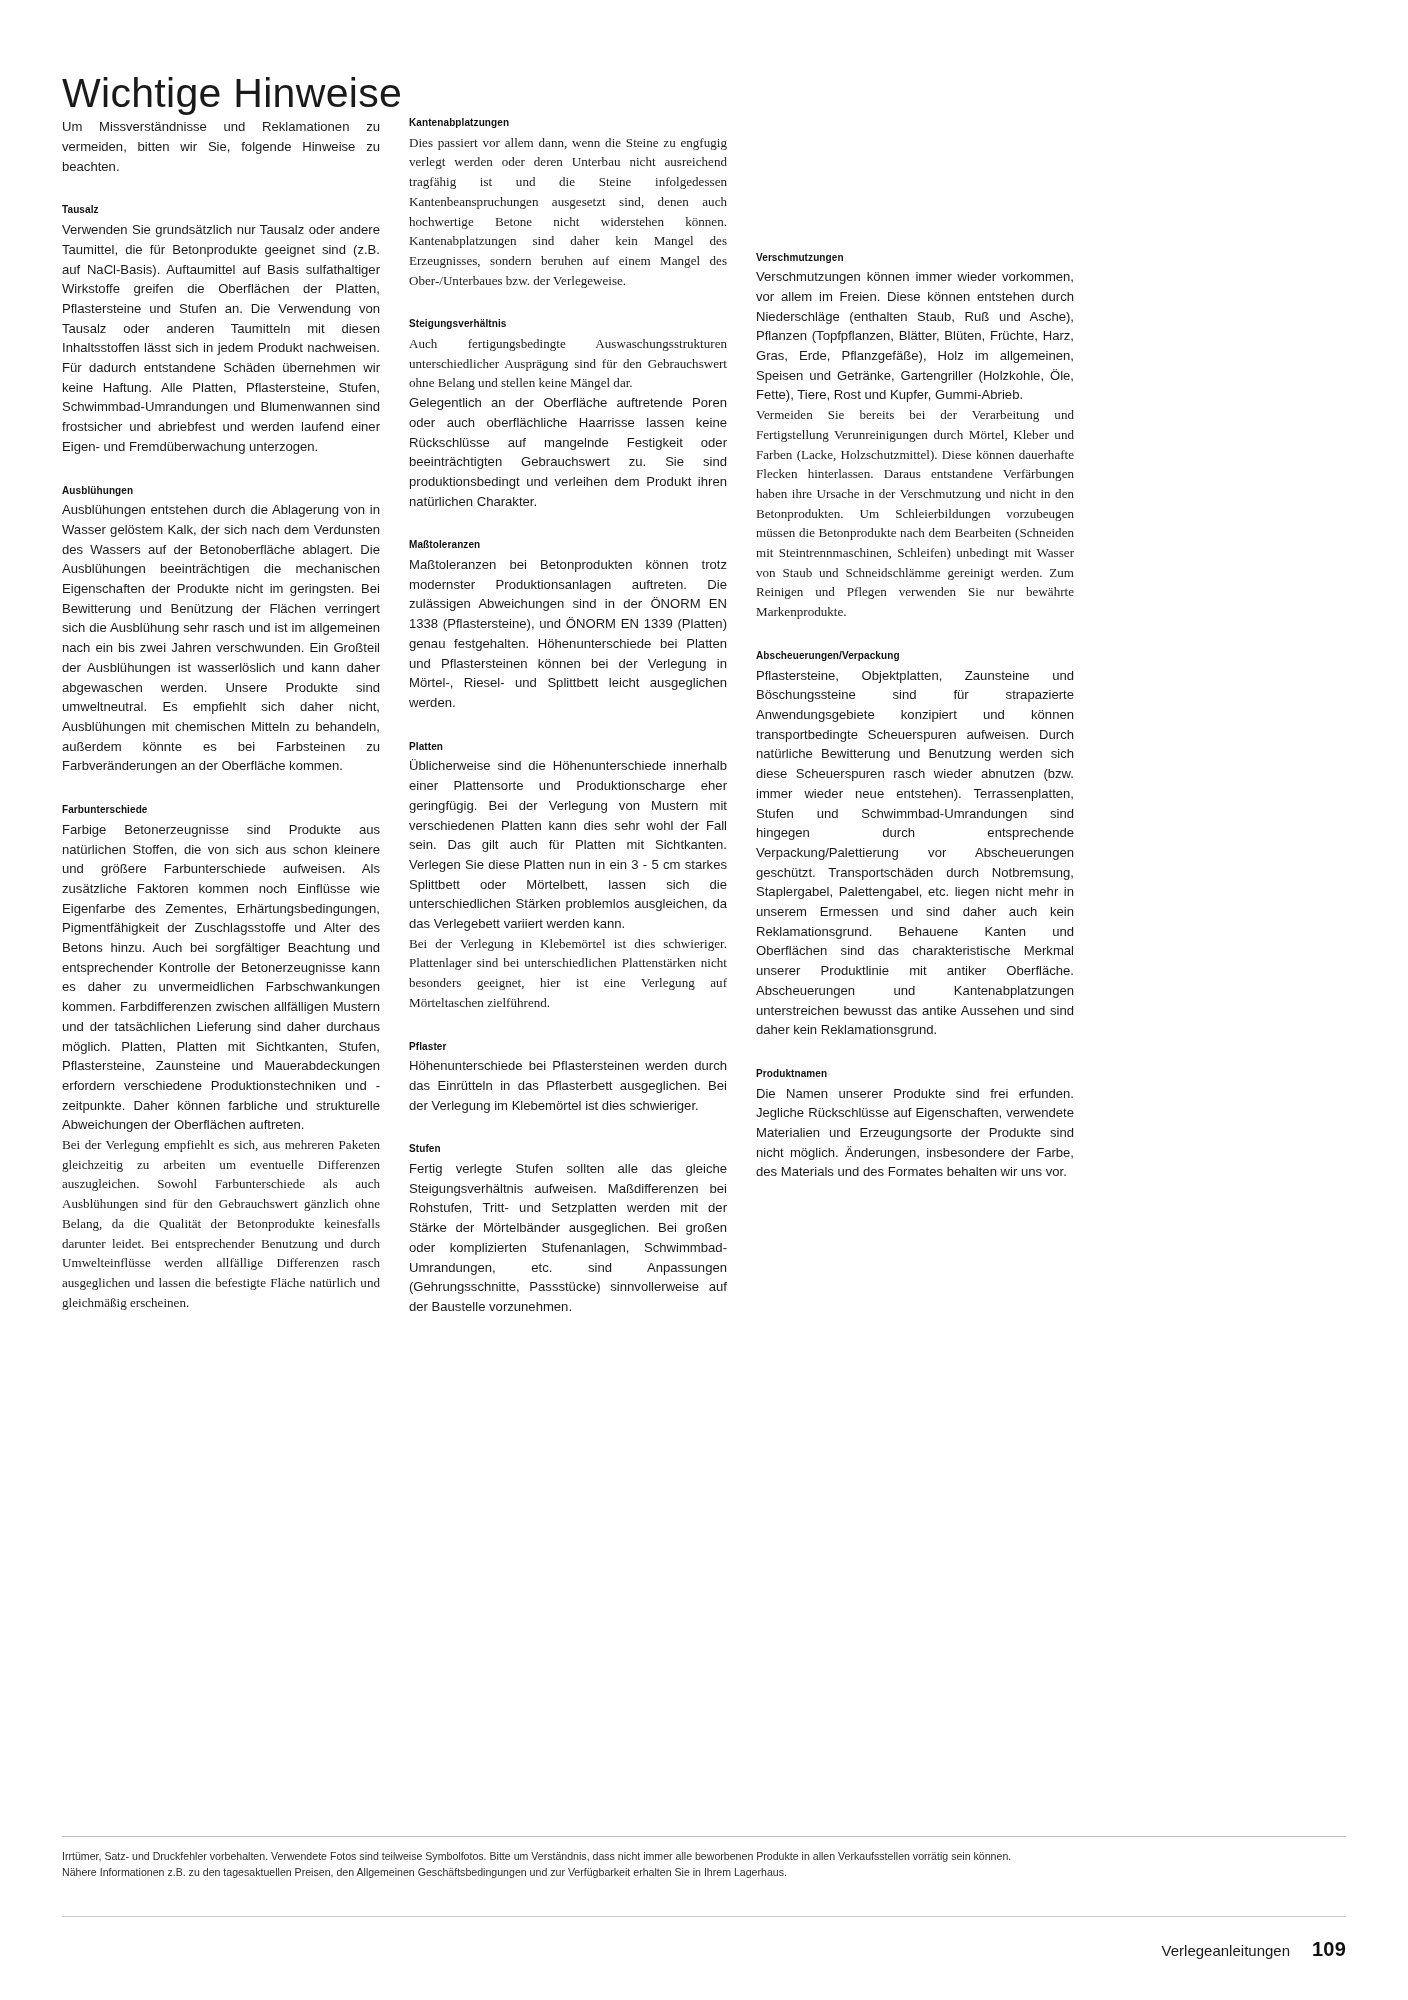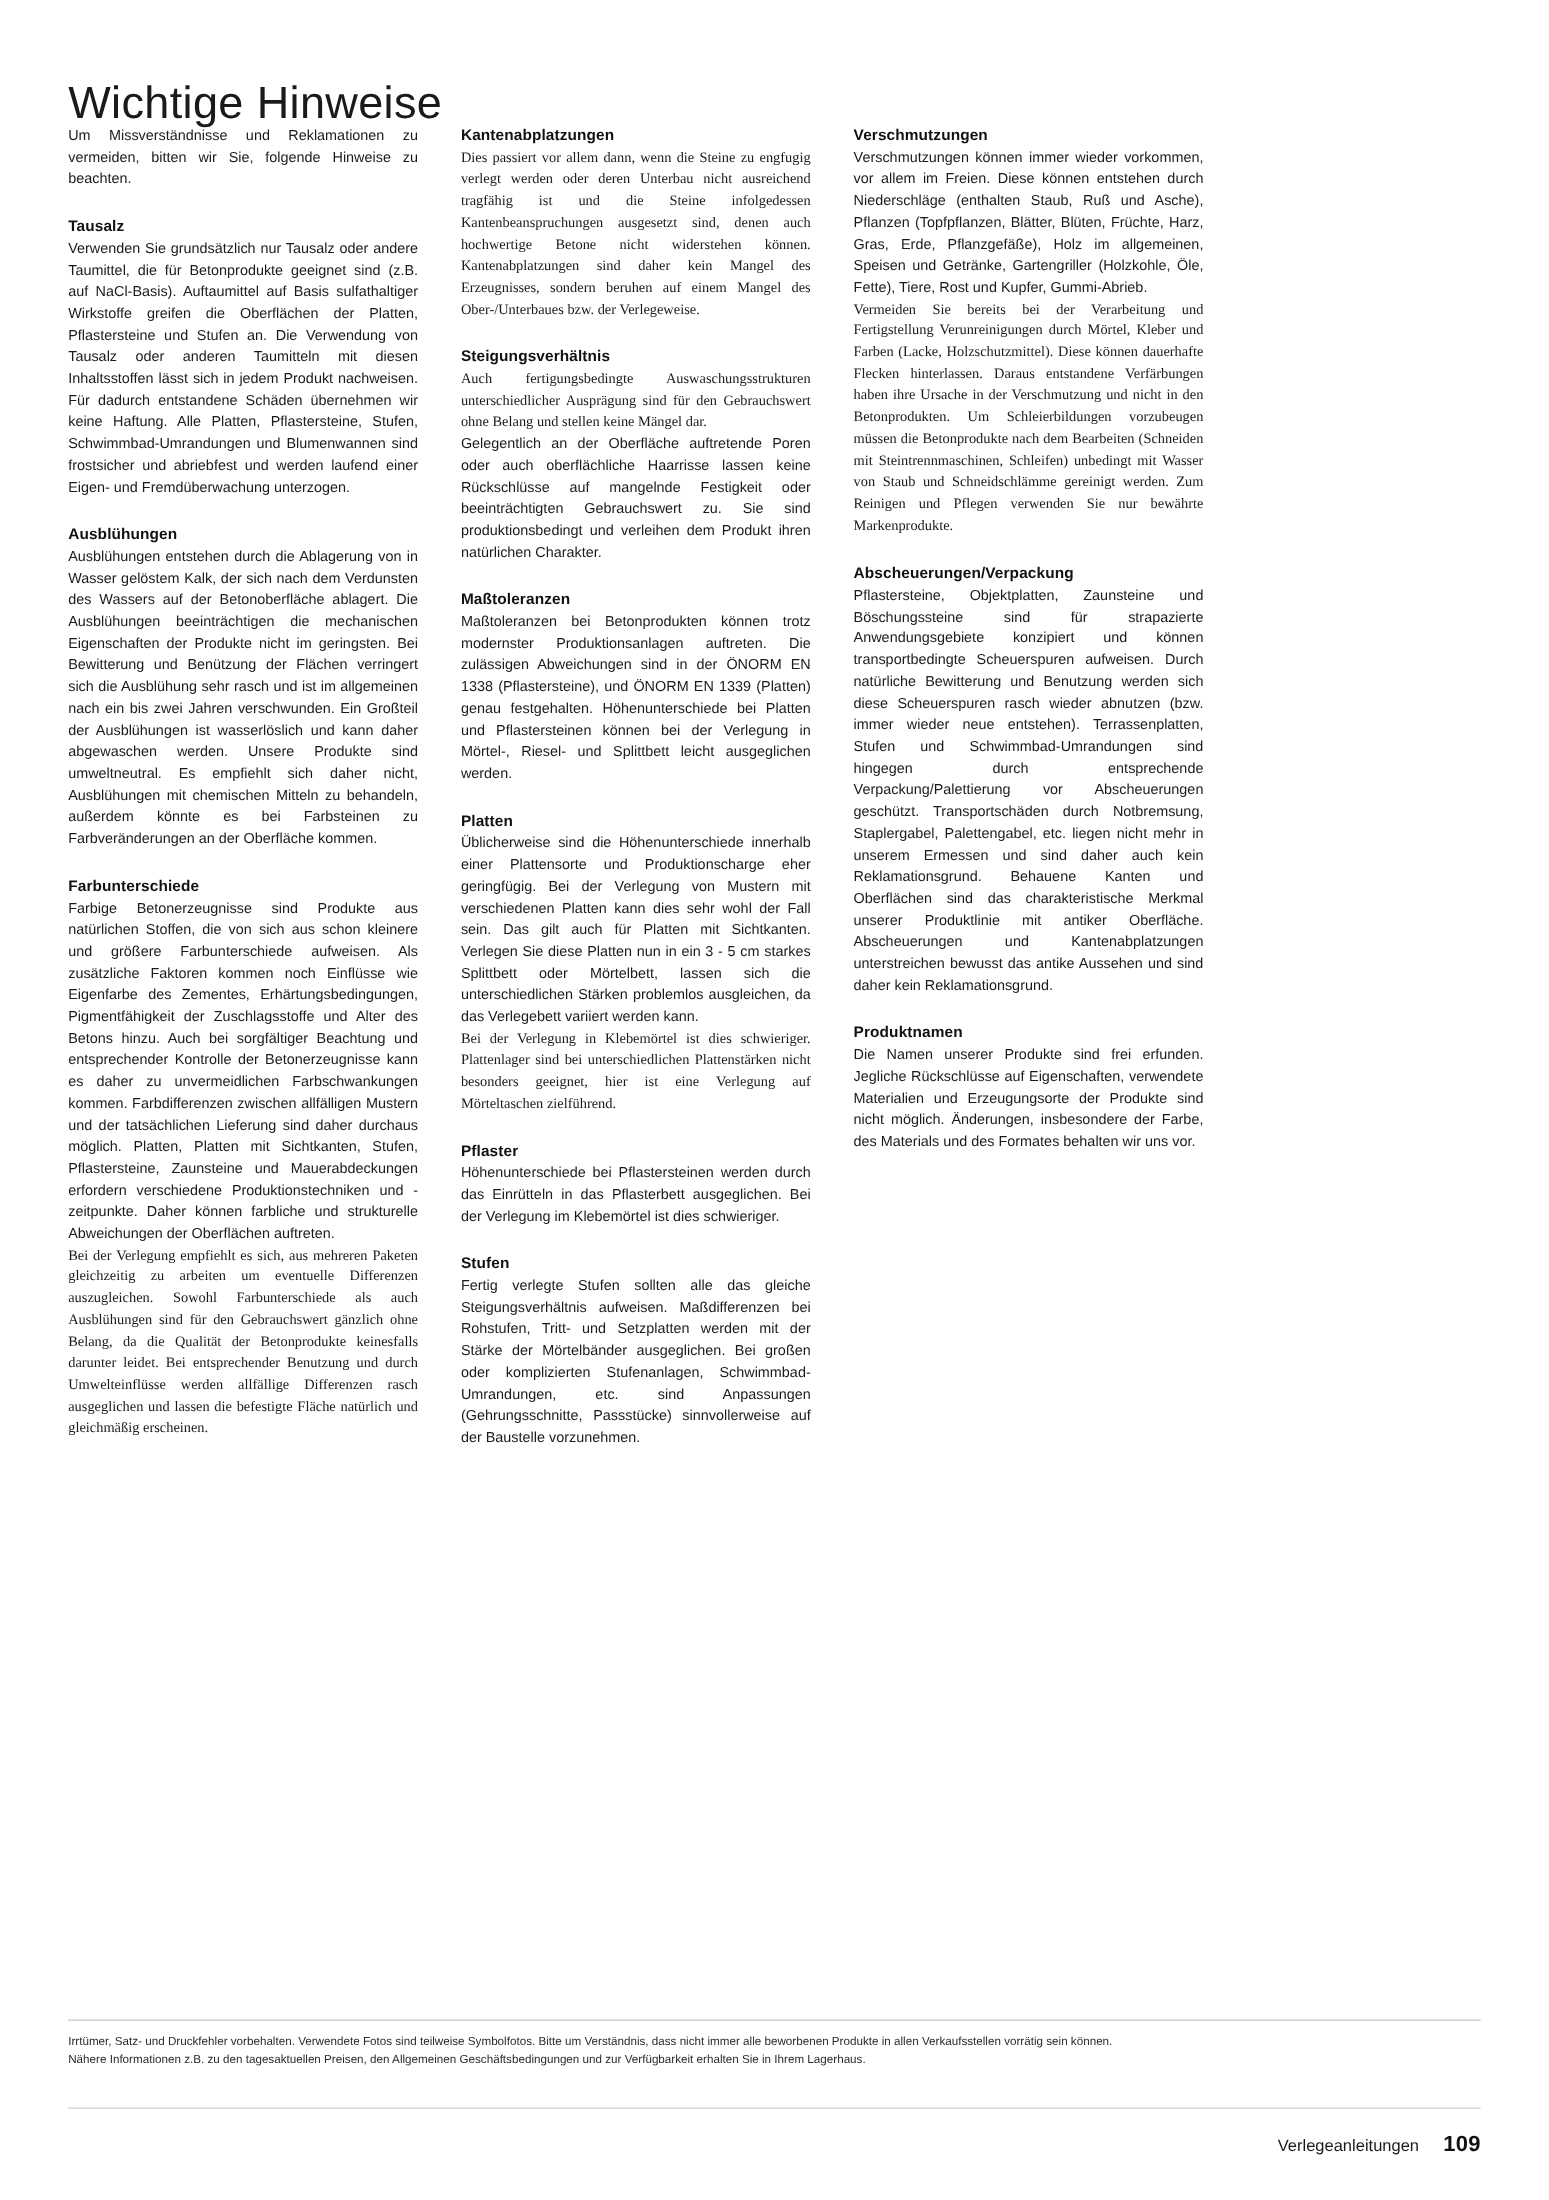--- a/index.html
+++ b/index.html
@@ -29,38 +29,39 @@
     letter-spacing: 0.3px;
     color: #1a1a1a;
     line-height: 1.1;
   }
   .columns {
     position: absolute;
     left: 62px;
     top: 113px;
     width: 1284px;
     display: flex;
-    gap: 39px;
+    gap: 29px;
+    align-items: center;
   }
   .col {
     width: 318px;
     flex: 0 0 318px;
   }
   .para {
     font-size: 13.1px;
     line-height: 19.7px;
     text-align: justify;
     text-justify: inter-word;
     margin: 0 0 0 0;
     hyphens: manual;
     word-spacing: 0px;
     color: #1a1a1a;
   }
   .sec-head {
-    font-size: 14px;
+    font-size: 10px;
     line-height: 19.7px;
     font-weight: 700;
     margin: 0;
     text-align: left;
     color: #111111;
     letter-spacing: 0.1px;
   }
   .sec {
     margin-bottom: 0;
   }

